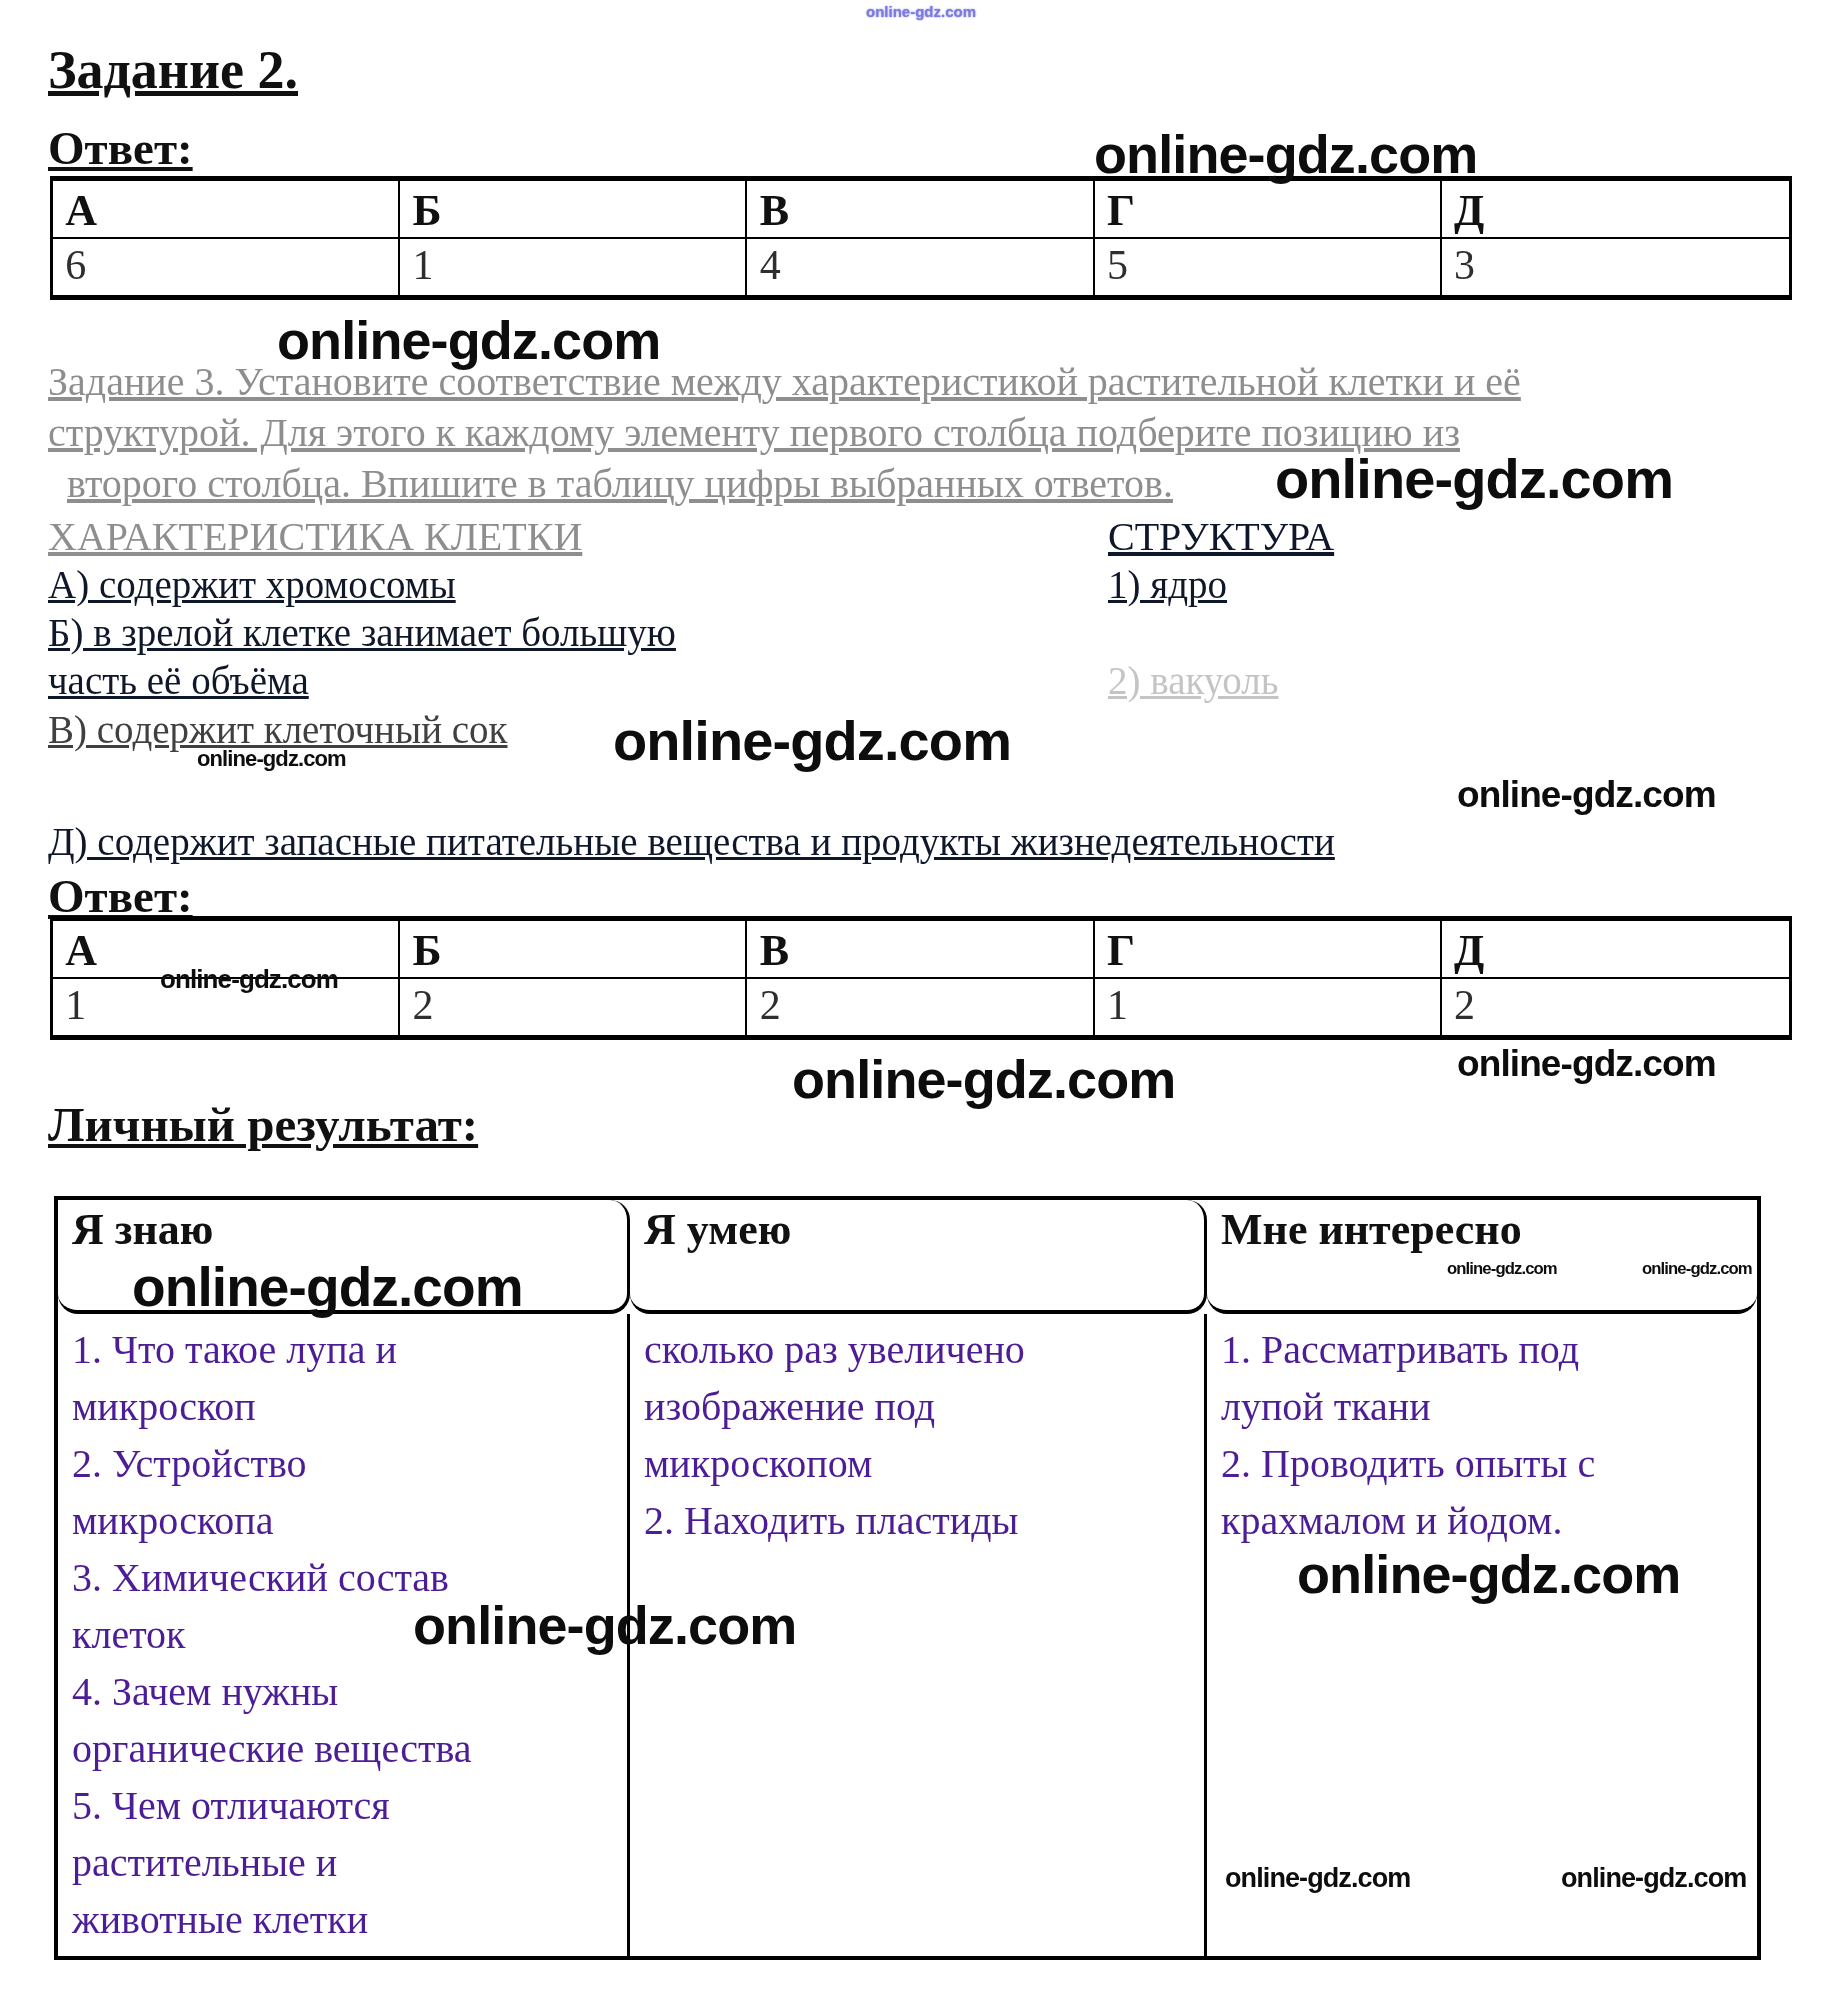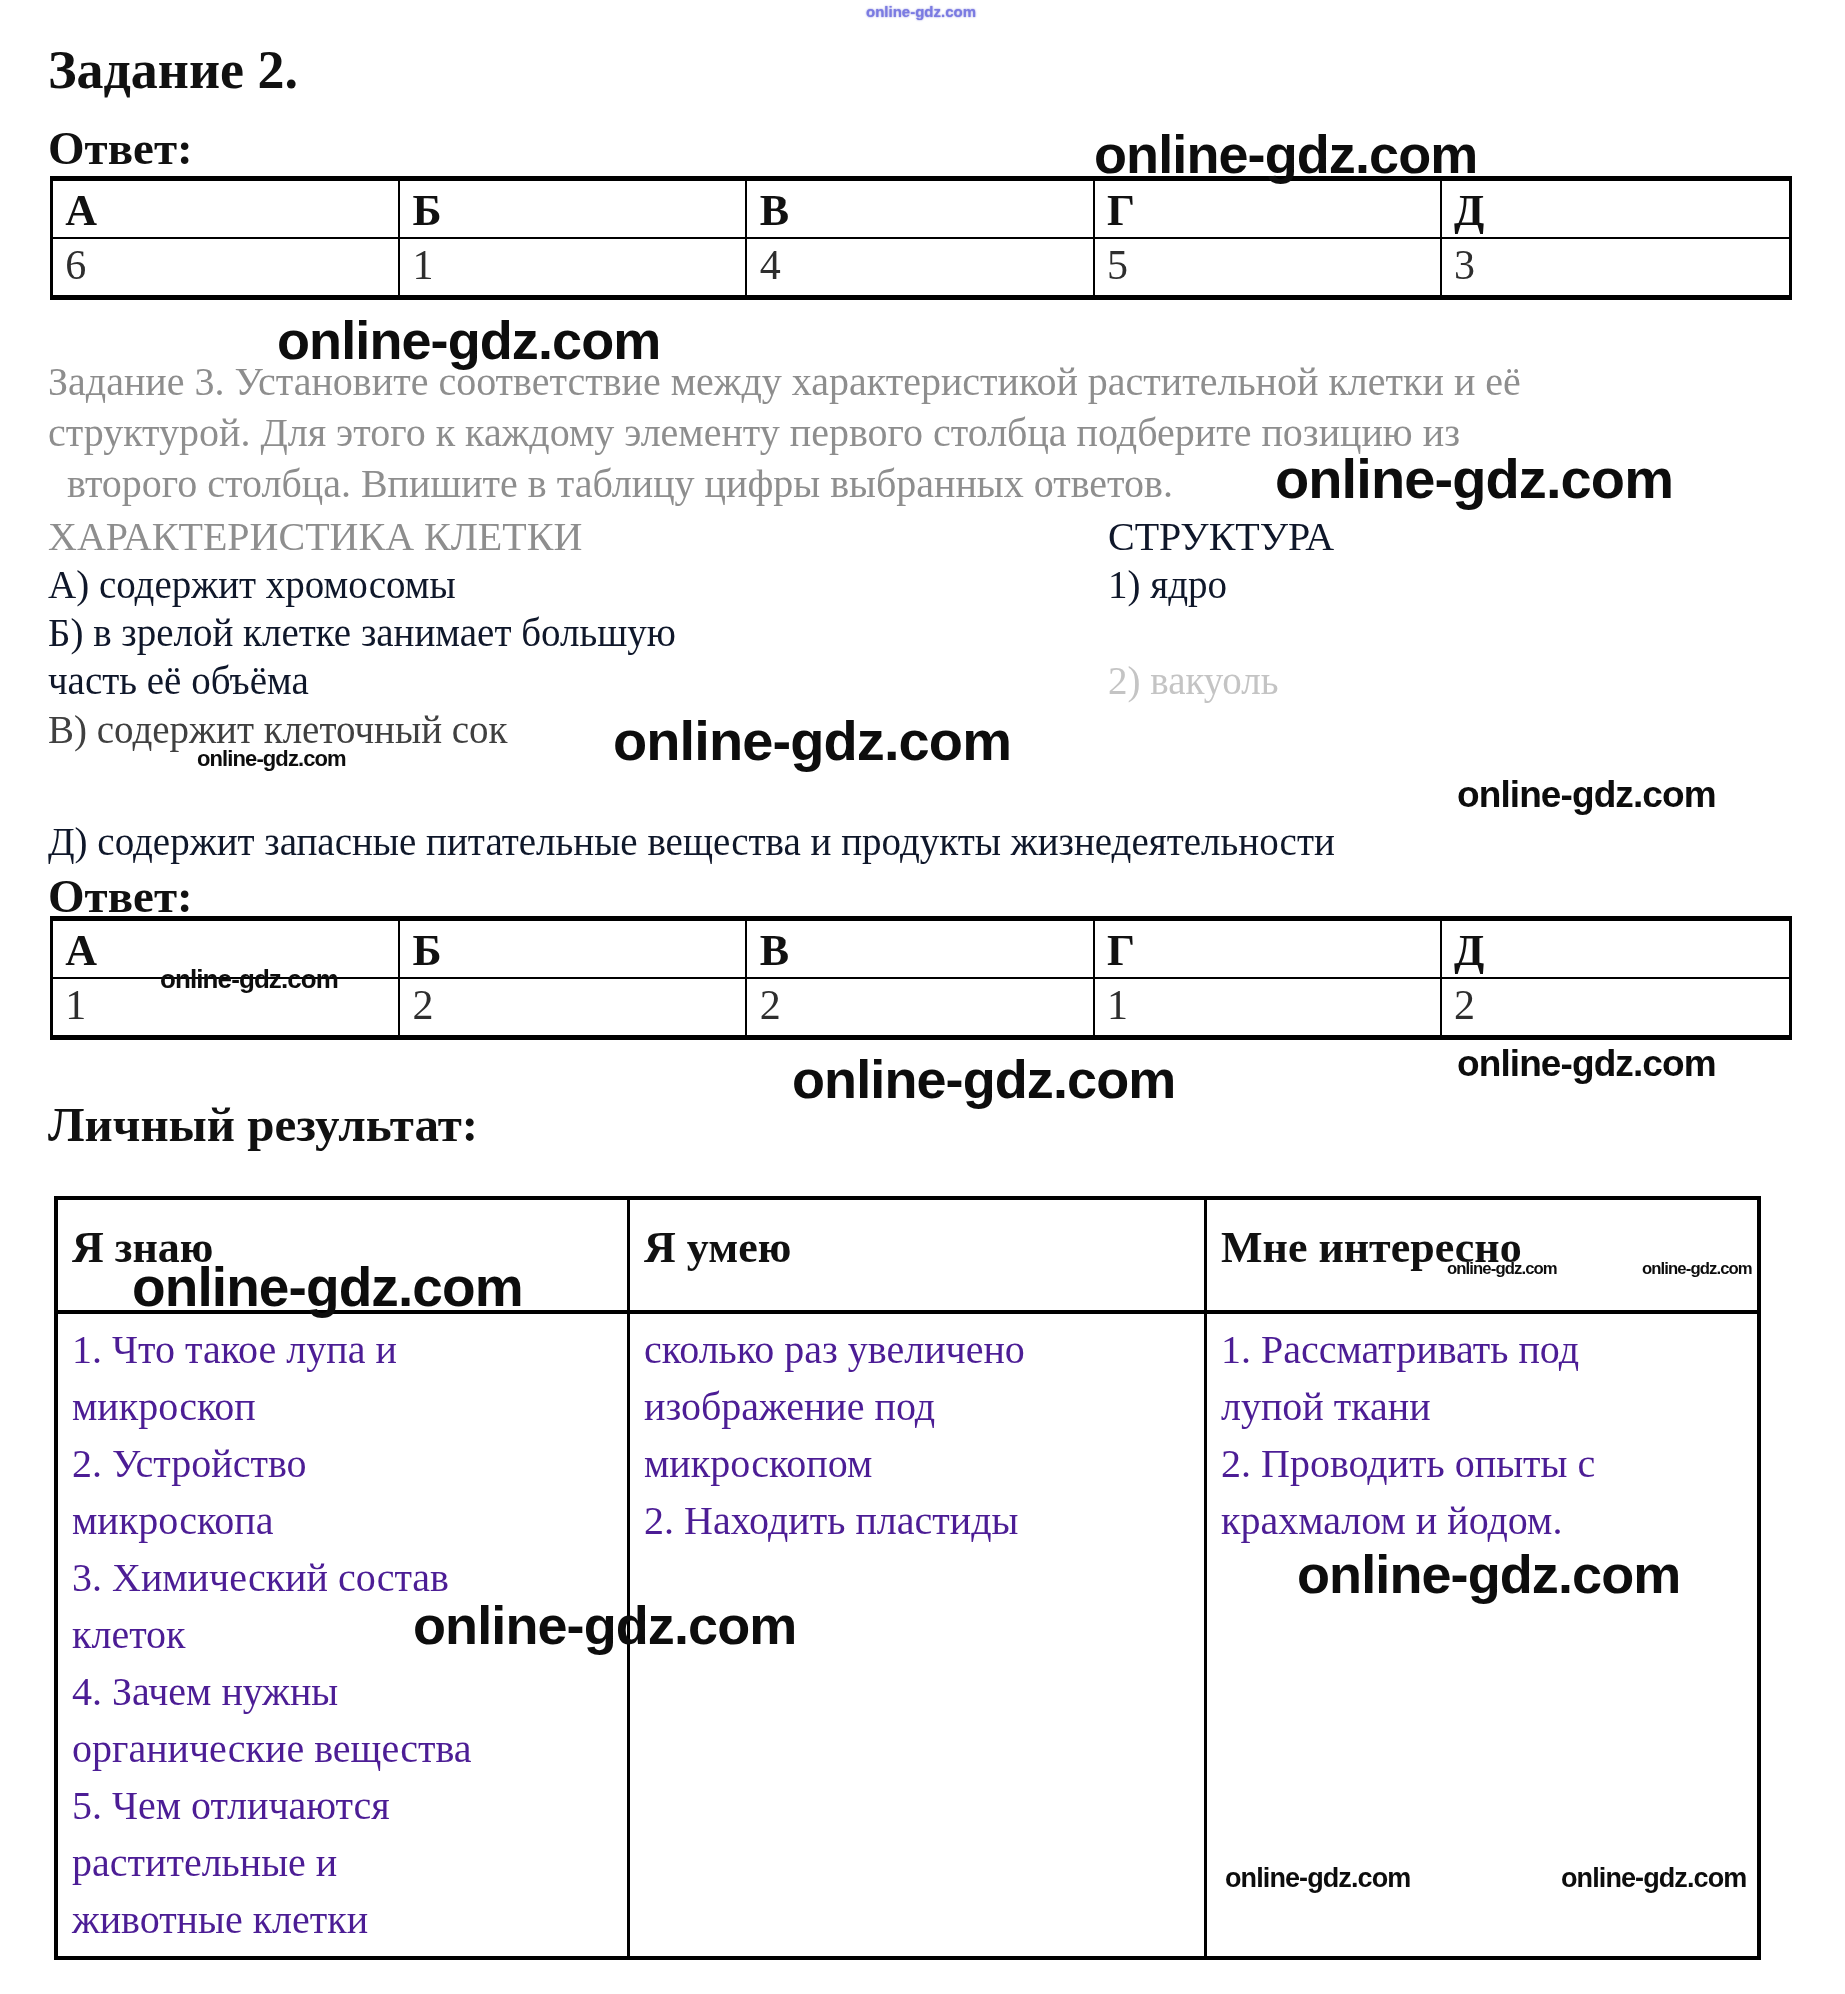--- a/index.html
+++ b/index.html
@@ -1,18 +1,18 @@
 <!DOCTYPE html>
 <html style="font-size:14px"><head>
 <meta charset="utf-8">
 <style>
   html,body{margin:0;padding:0;background:#ffffff;}
   .page{position:relative;width:1845px;height:1994px;background:#ffffff;overflow:hidden;
         font-family:"Liberation Serif",serif;color:#111;}
-  .abs{position:absolute;white-space:nowrap;}
+  .abs{position:absolute;white-space:nowrap;text-decoration:underline;}
   .bold{font-weight:700;}
   .gray{color:#8e8e8e;}
   .gray2{color:#0f172a;}
   .graylight{color:#404040;}
   .faint{color:#c4c4c4;}
   .wm{position:absolute;white-space:nowrap;font-family:"Liberation Sans",sans-serif;
       font-weight:700;color:#0d0d0d;letter-spacing:-0.9px;z-index:5;}
   .wm-top{color:#7b7be2;text-shadow:0 0 1.8px rgba(70,70,200,.75);letter-spacing:0;}
 
   
@@ -25,21 +25,21 @@
               padding:3.5px 0 0 12.3px;}
   .ans-tbl .v{height:56px;box-sizing:border-box;border-right:2.6px solid #000;
               font-size:42px;color:#2e2e2e;padding:1.8px 0 0 12.3px;}
   .ans-tbl .h:nth-child(5n),.ans-tbl .v:nth-child(5n){border-right:none;}
 
   
   .p-tbl{position:absolute;left:54px;top:1196px;width:1707px;height:764px;
          display:grid;grid-template-columns:572px 577px 1fr;grid-template-rows:114px 1fr;
          border:4.4px solid #000;box-sizing:border-box;background:#fff;}
   .p-tbl .hc{box-sizing:border-box;border-right:3.5px solid #000;border-bottom:4.4px solid #000;
-             font-weight:700;font-size:44px;padding:22px 0 0 14px;}
+             font-weight:700;font-size:44px;padding:4px 0 0 14px;border-radius:20px;}
   .p-tbl .bc{box-sizing:border-box;border-right:3.5px solid #000;font-size:40px;
              line-height:57px;padding:7px 0 0 14px;color:#4c1d95;}
   .p-tbl .last{border-right:none;}
   .p-tbl .line{white-space:nowrap;}
 </style>
 </head>
 <body>
 
 <div class="page">
 

